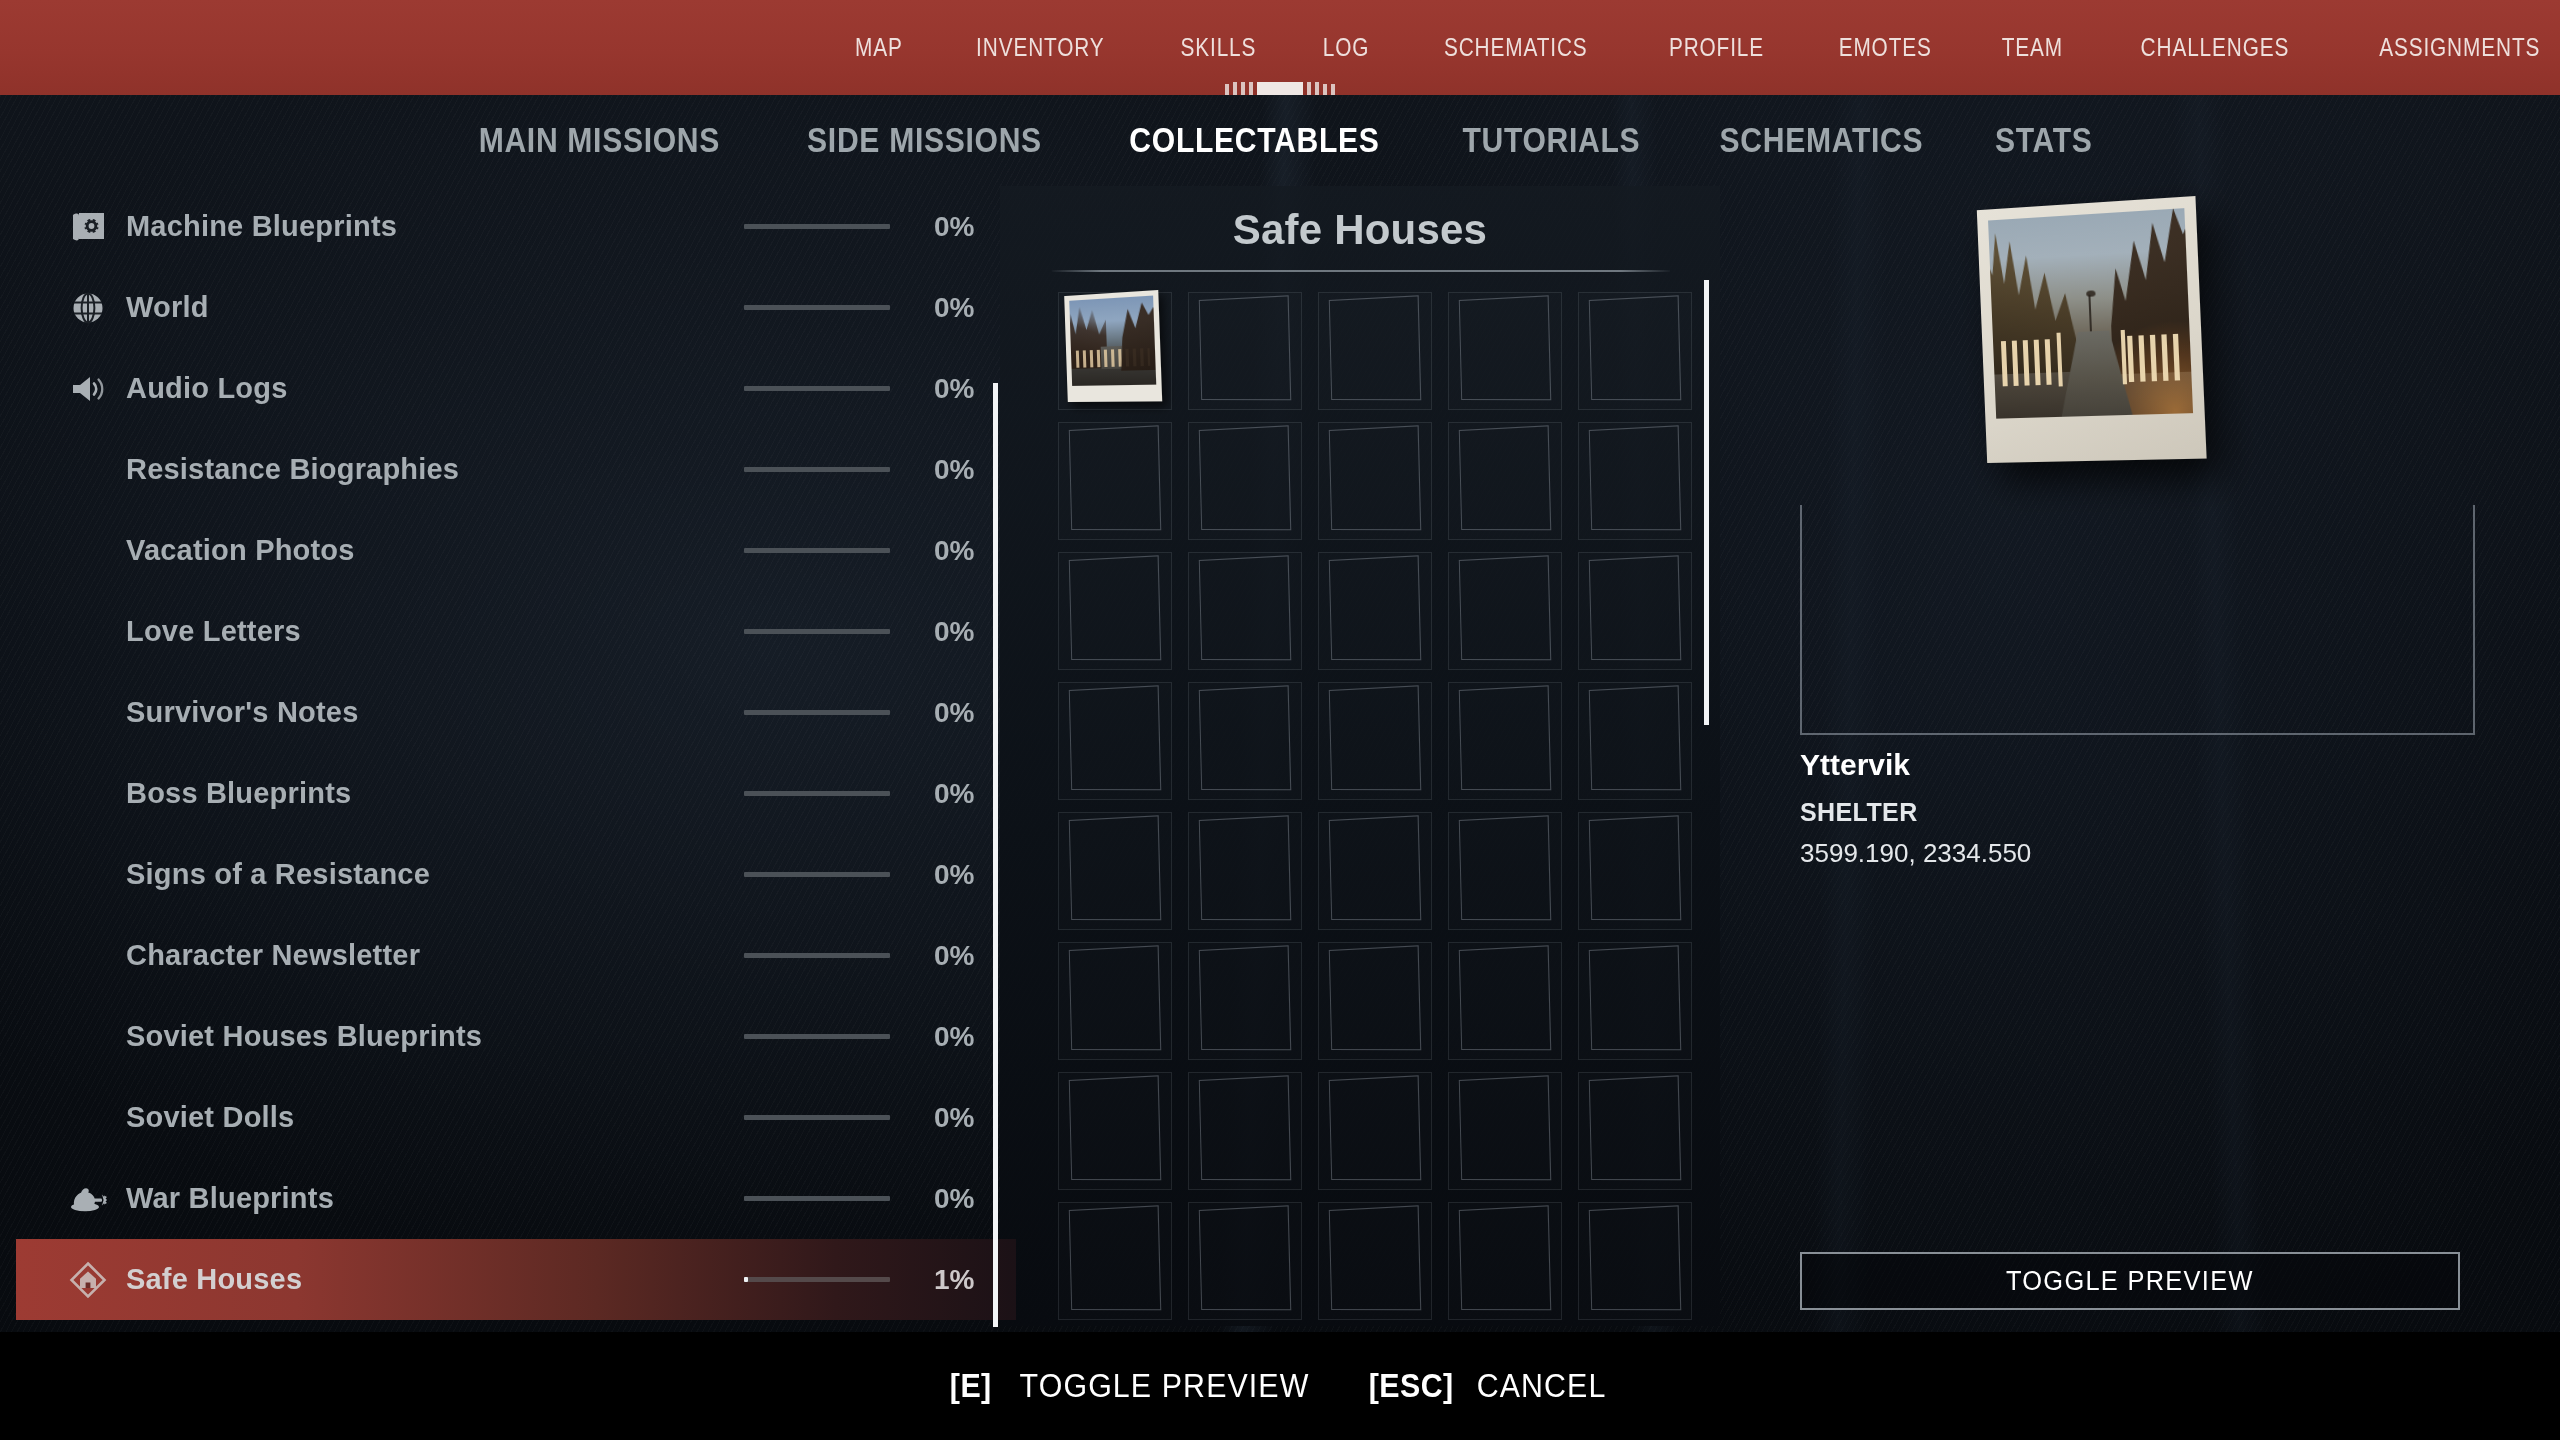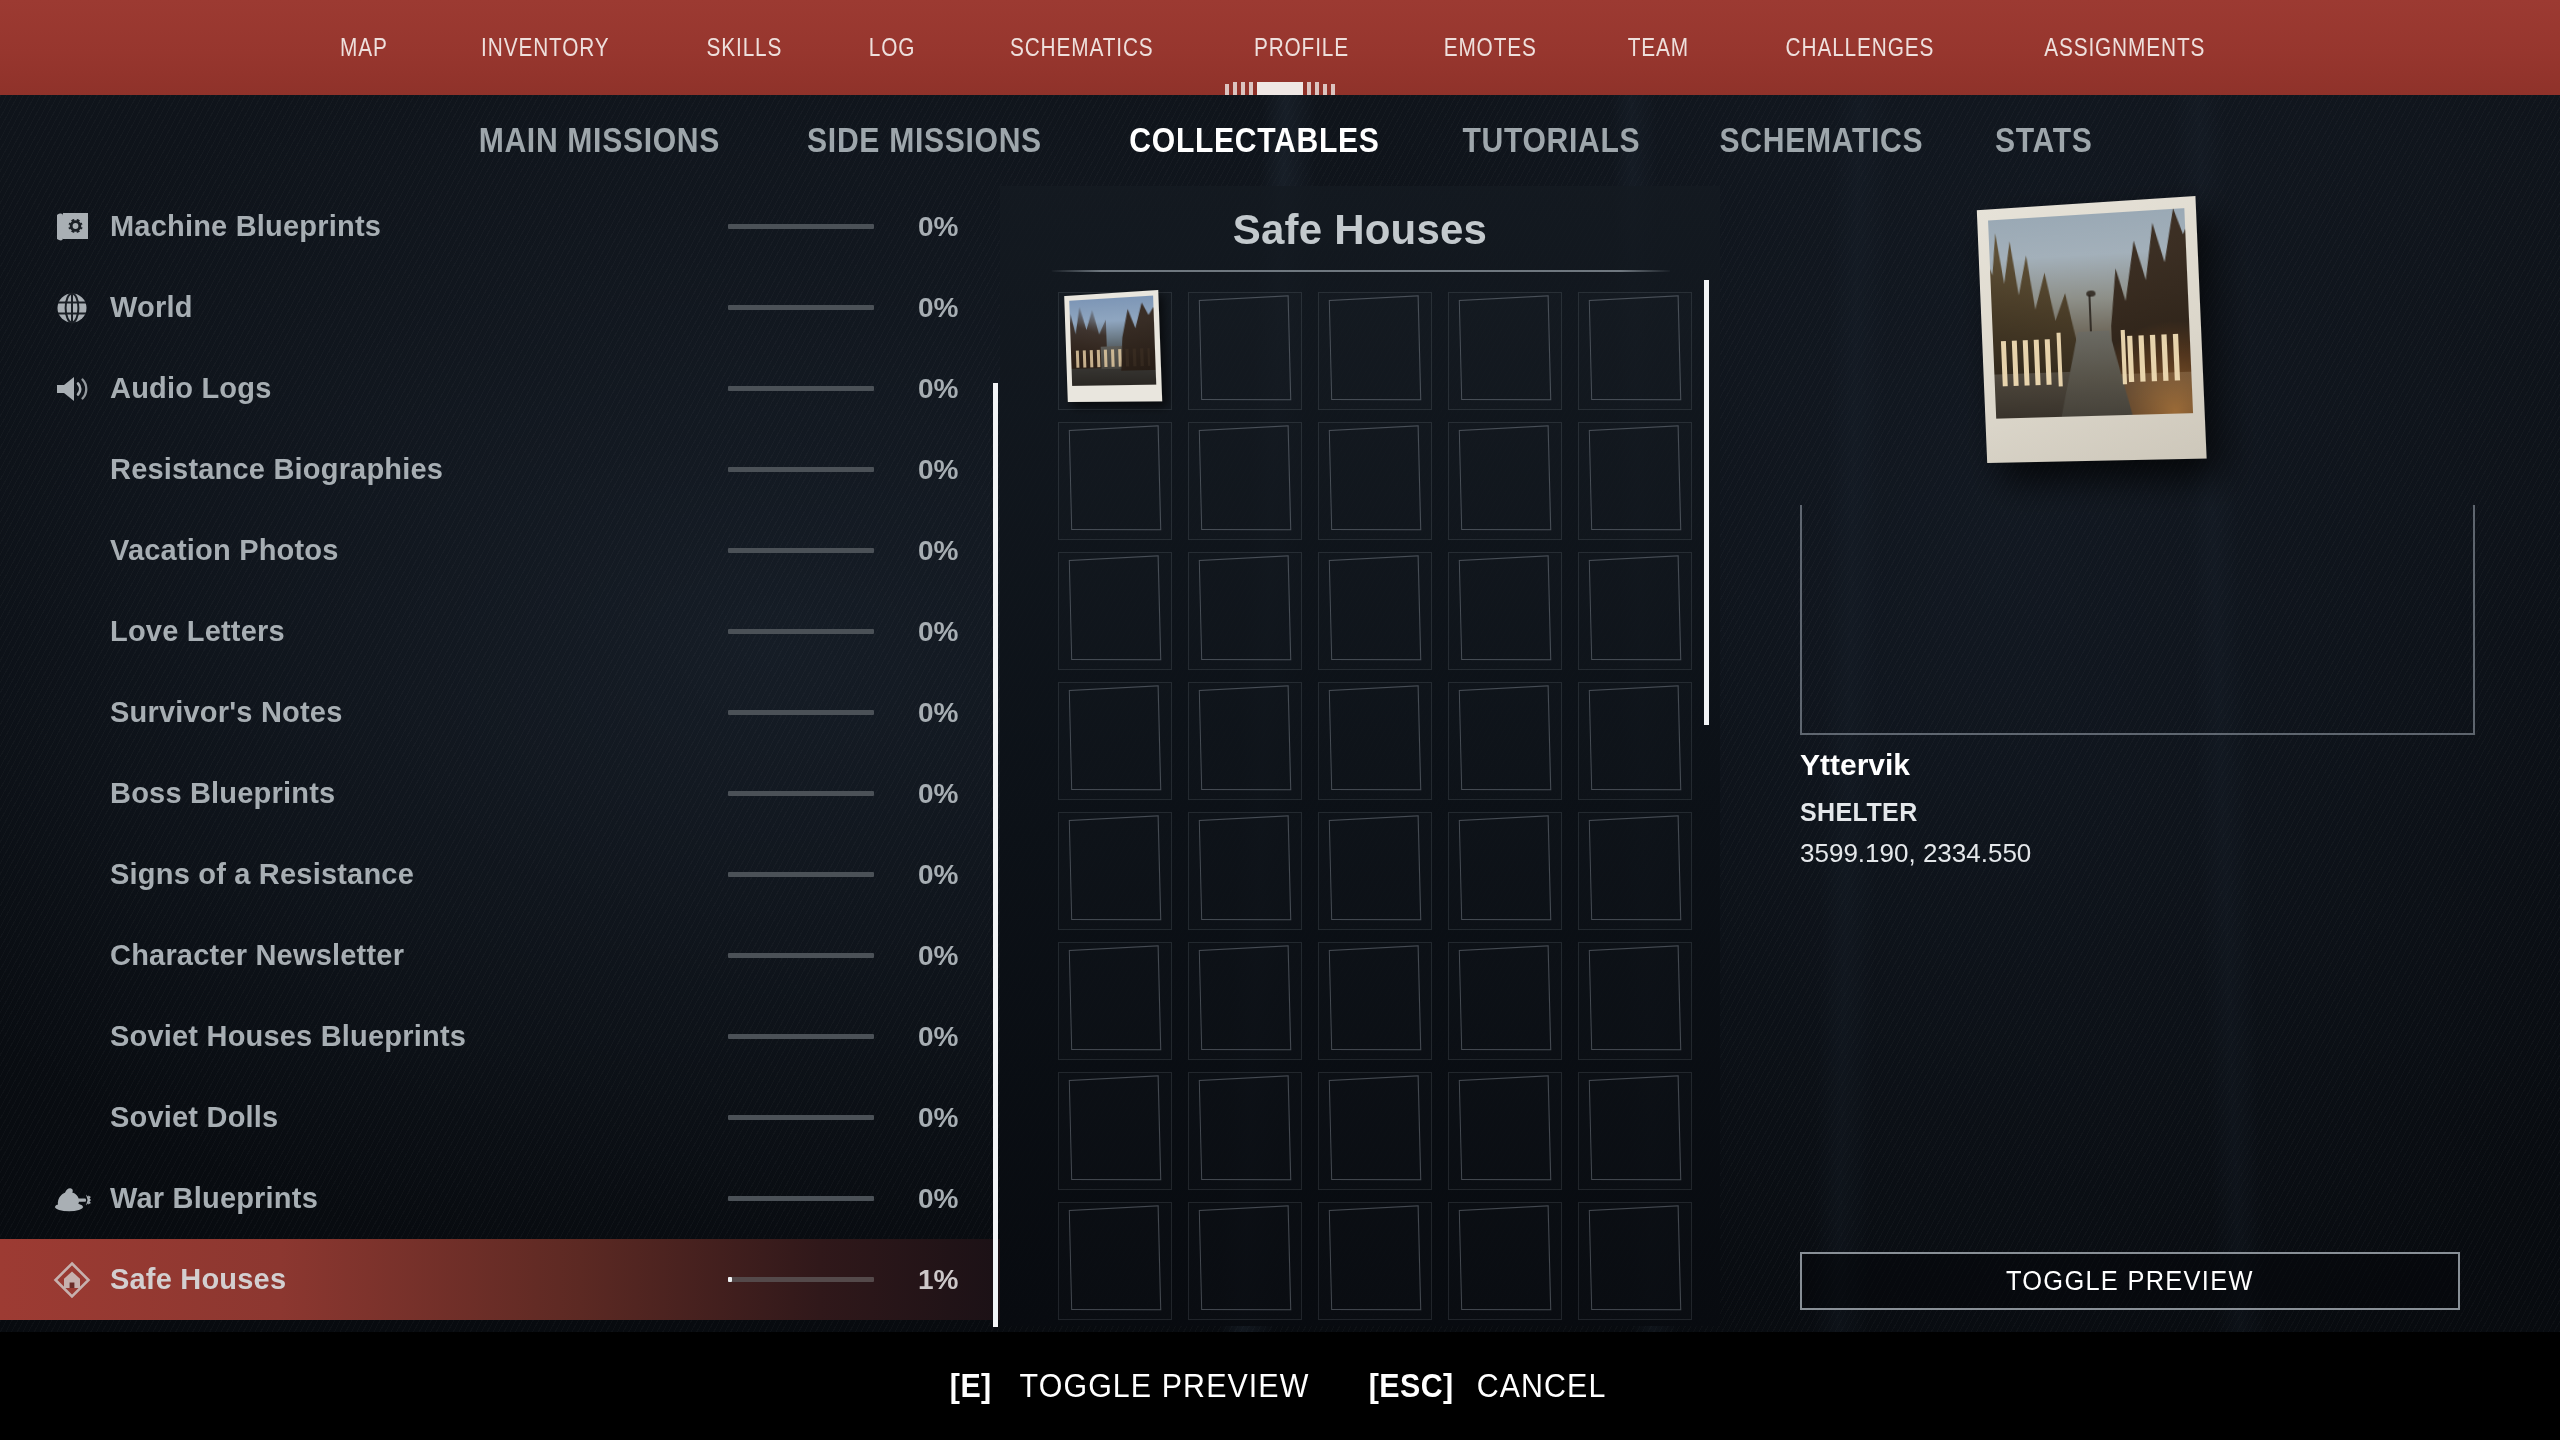--- a/index.html
+++ b/index.html
@@ -57,23 +57,23 @@
   
   .topnav {
     position: absolute;
     left: 0; top: 0;
     width: 2560px; height: 95px;
     background: linear-gradient(180deg, #9c3a32 0%, #97362e 55%, #8f322a 100%);
     z-index: 40;
   }
   .topnav-items {
     display: flex;
-    justify-content: center;
+    justify-content: flex-end;
     align-items: center;
-    gap: 71px;
+    gap: 51px;
     height: 95px;
   }
   .topnav-item {
     color: #f3e9e6;
     font-size: 26px;
     letter-spacing: 1.1px;
     font-weight: 400;
     transform: scaleX(0.80);
     transform-origin: center;
     white-space: nowrap;
@@ -114,21 +114,21 @@
     transform: scaleX(0.86);
     transform-origin: center;
     white-space: nowrap;
     cursor: pointer;
   }
   .subtab.active { color: #ffffff; }
 
   
   .sidebar {
     position: absolute;
-    left: 0; top: 186px;
+    left: 16px; top: 186px;
     width: 1000px;
     height: 1140px;
     z-index: 20;
     overflow: hidden;
     text-align: center;
   }
   .side-row {
     position: relative;
     display: flex;
     align-items: center;

